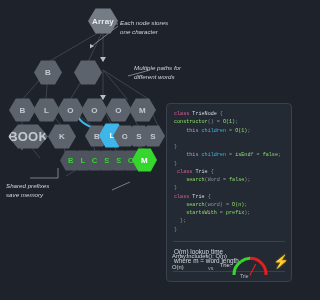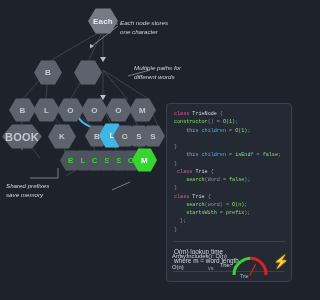--- a/index.html
+++ b/index.html
@@ -100,21 +100,21 @@
     <g fill="#b9bec6">
       <polygon points="91,23 95,24.5 91,26"></polygon>
       <polygon points="90,44 94,46 90,48.5"></polygon>
       <polygon points="103,62 100,57 106,57"></polygon>
       <polygon points="103,100 100,95 106,95"></polygon>
       <polygon points="22,132 19,138 25,138"></polygon>
     </g>
   </svg>
 
   <div class="hex root" style="left:88px;top:8px;width:30px;height:26px;">
-    <span>Each</span>
+    <span>Array</span>
   </div>
 
   <div class="hex dim" style="left:34px;top:60px;width:28px;height:25px;">
     <span>B</span>
   </div>
   <div class="hex dim" style="left:74px;top:60px;width:28px;height:25px;">
     <span></span>
   </div>
 
   <div class="hex dim" style="left:9px;top:98px;width:27px;height:24px;">
@@ -129,21 +129,21 @@
   <div class="hex dim" style="left:81px;top:98px;width:27px;height:24px;">
     <span>O</span>
     </div>
   <div class="hex dim" style="left:105px;top:98px;width:27px;height:24px;">
     <span>O</span>
     </div>
   <div class="hex dim" style="left:129px;top:98px;width:27px;height:24px;">
     <span>M</span>
     </div>
 
-  <div class="hex dim" style="left:2px;top:124px;width:40px;height:25px;font-size:11px;">
+  <div class="hex dim" style="left:8px;top:124px;width:40px;height:25px;font-size:13px;justify-content:flex-end;">
     <span>BOOK</span>
     </div>
   <div class="hex dim" style="left:48px;top:124px;width:28px;height:25px;">
     <span>K</span>
     </div>
 
   <div class="hex dim" style="left:85px;top:125px;width:24px;height:22px;">
     <span>B</span>
     </div>
   <div class="hex blue" style="left:99px;top:123px;width:26px;height:25px;">

